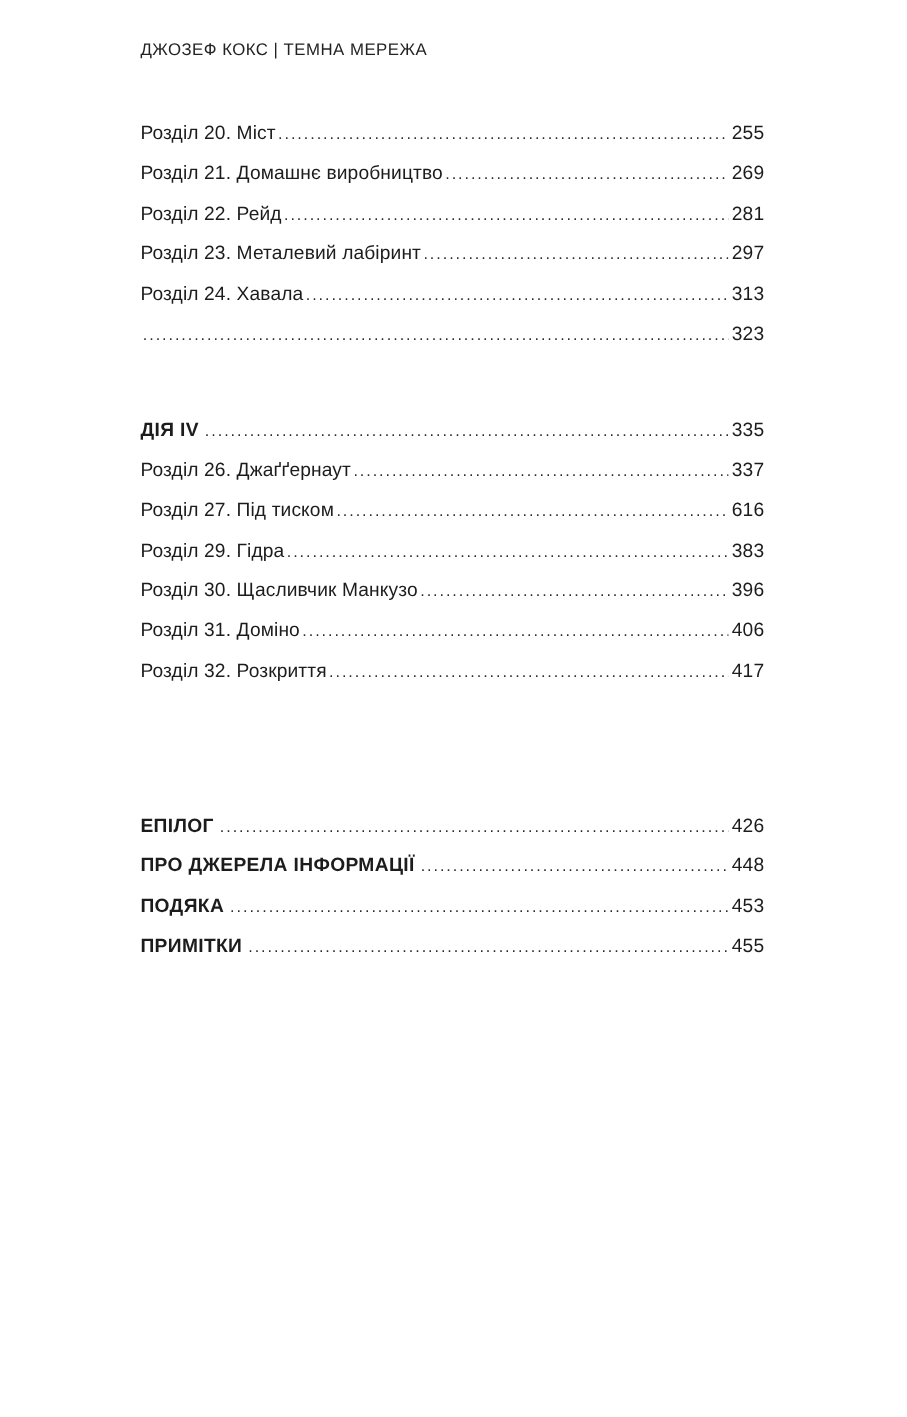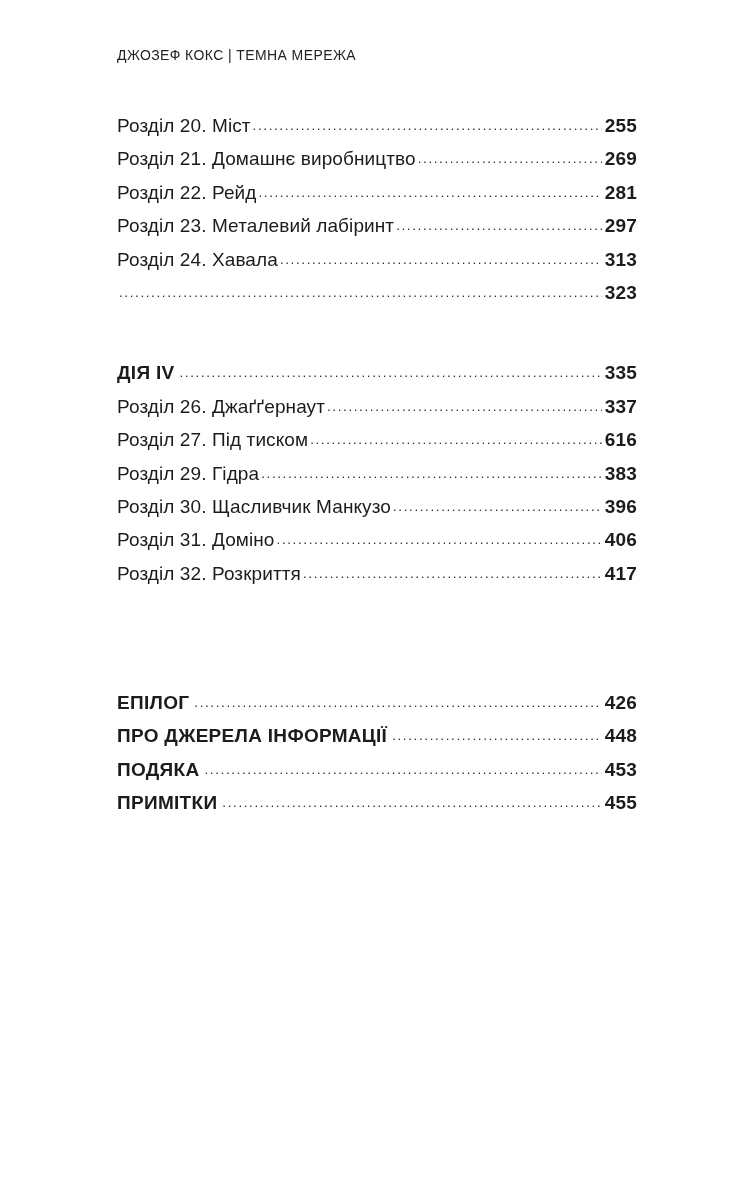--- a/index.html
+++ b/index.html
@@ -8,21 +8,21 @@
     background: #ffffff;
   }
   .page {
     position: relative;
     width: 756px;
     height: 1181px;
     background: #ffffff;
     font-family: "Liberation Sans", "DejaVu Sans", sans-serif;
     color: #1c1c1c;
     box-sizing: border-box;
-    padding: 47px 119px 0 117px;
+    padding: 33px 119px 0 117px;
     overflow: hidden;
   }
   .running-header {
     font-size: 14px;
     letter-spacing: 0.4px;
     color: #232323;
     white-space: nowrap;
   }
   .toc {
     margin-top: 46px;
@@ -31,21 +31,21 @@
     margin-top: 47px;
   }
   .toc-group:nth-child(3) {
     margin-top: 96px;
   }
   .toc-row {
     display: flex;
     align-items: center;
     height: 33.4px;
     line-height: 33.4px;
-    font-size: 19px;
+    font-size: 16px;
   }
   .toc-row .title {
     white-space: nowrap;
     flex: 0 0 auto;
     letter-spacing: 0.1px;
   }
   .toc-row.bold .title {
     font-weight: 700;
     letter-spacing: 0.3px;
   }
@@ -60,21 +60,21 @@
   }
   .toc-row.bold .dots {
     margin-left: 5px;
   }
   .toc-row .dots::after {
     content: "..................................................................................................................................................................................................................................";
   }
   .toc-row .pagenum {
     flex: 0 0 auto;
     white-space: nowrap;
-    font-weight: 700;
+    font-weight: 400;
     letter-spacing: 0.2px;
   }
 </style>
 </head>
 <body>
 
 <div class="page">
   <div class="running-header">ДЖОЗЕФ КОКС | ТЕМНА МЕРЕЖА</div>
   <div class="toc">
       <div class="toc-group">

